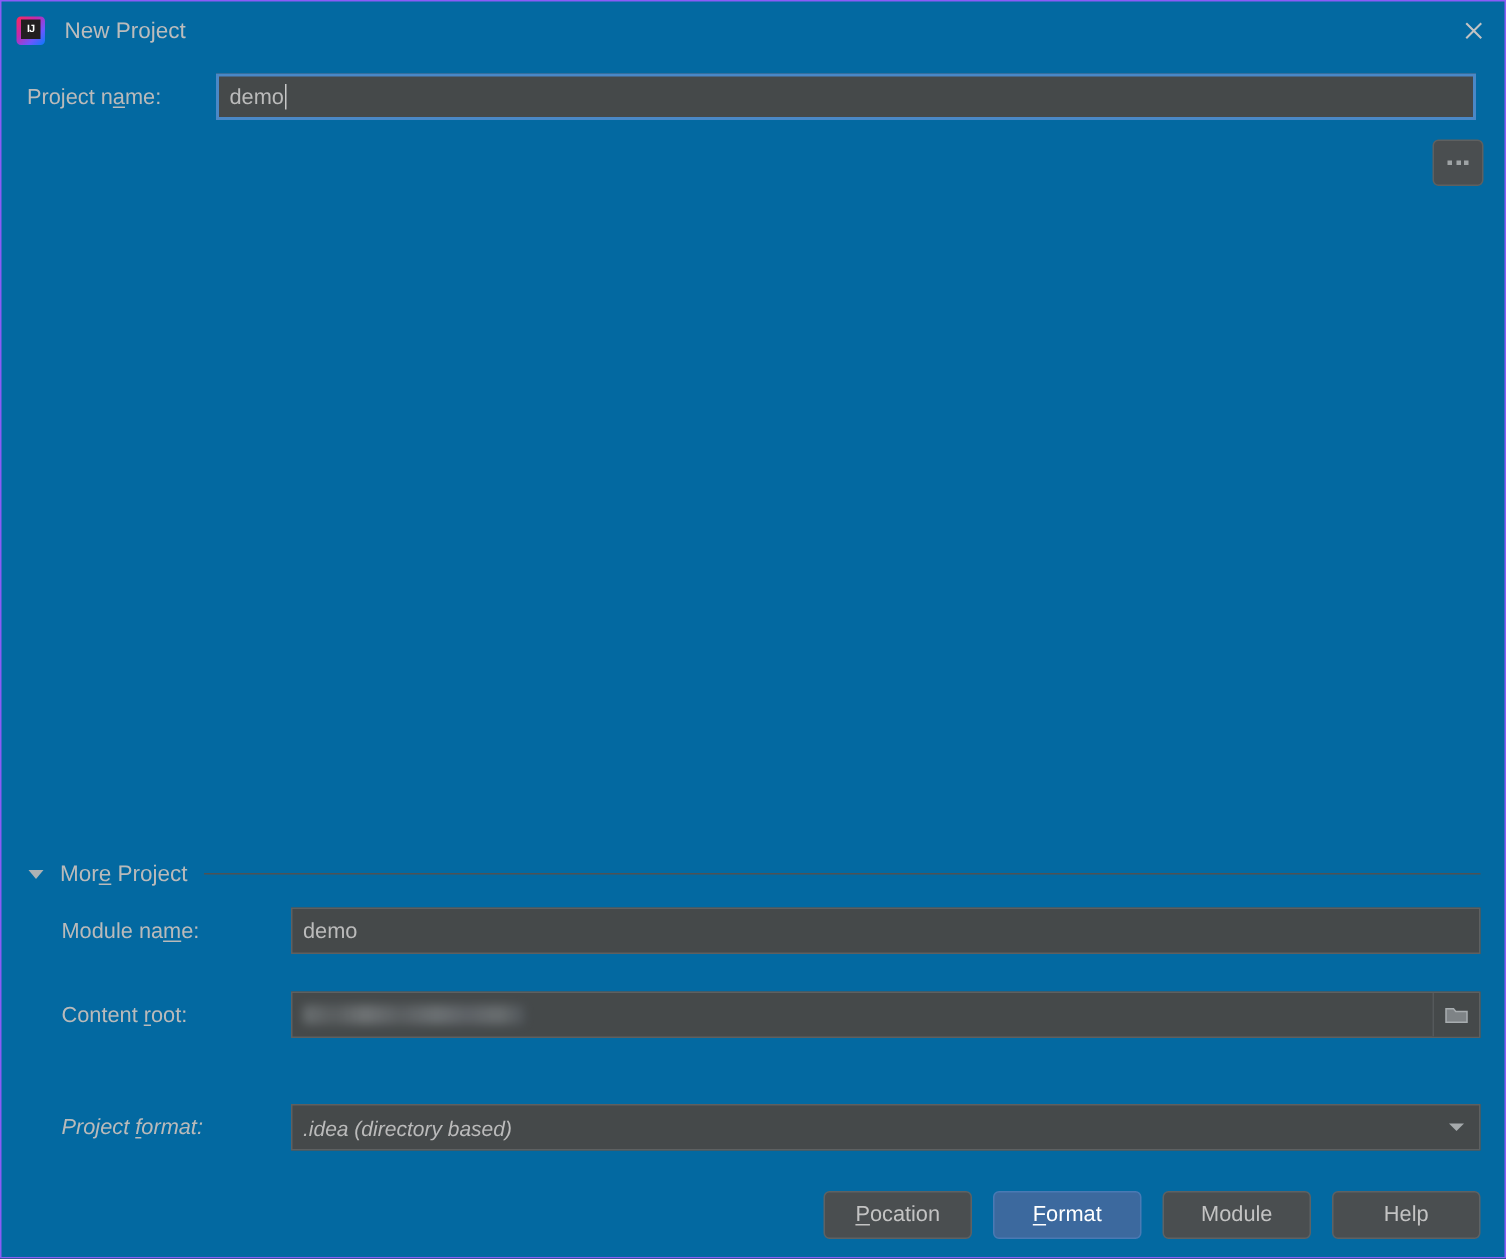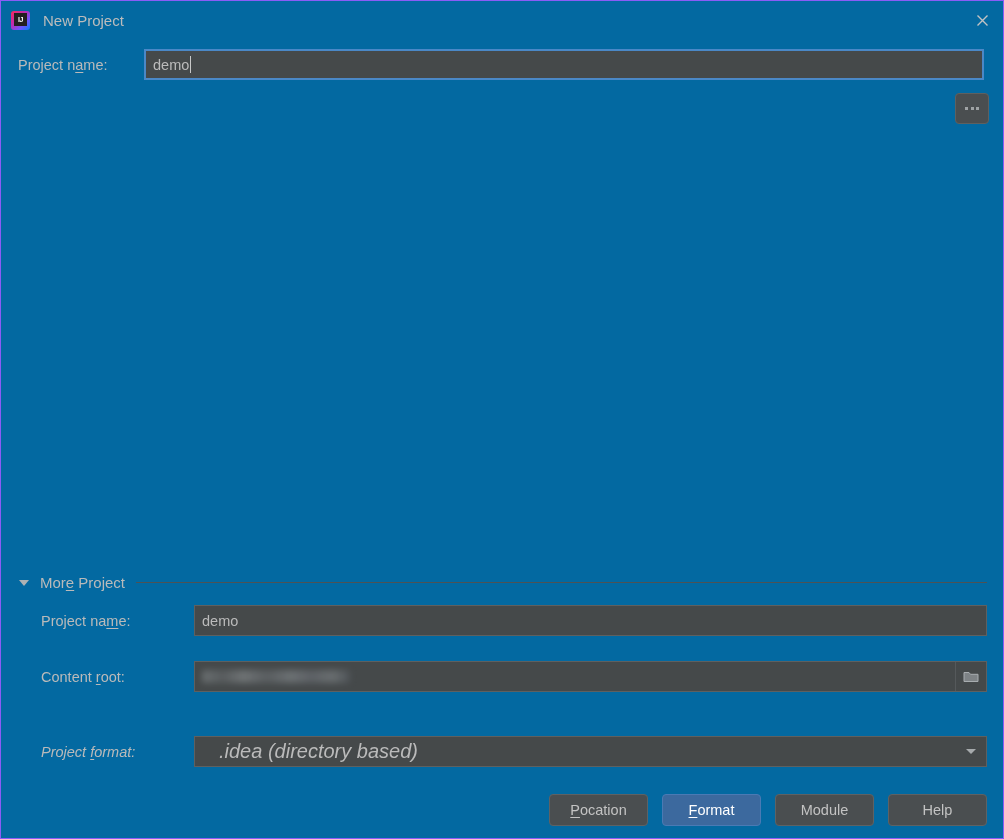--- a/index.html
+++ b/index.html
@@ -251,22 +251,22 @@
 
   .combo {
     width: 793px;
     flex: 0 0 793px;
     height: 31px;
     background: #45494a;
     border: 1px solid #5e6060;
     display: flex;
     align-items: center;
     justify-content: space-between;
-    padding-left: 24px;
-    font-size: 20px;
+    padding-left: 7px;
+    font-size: 14px;
     color: #bbbbbb;
     cursor: pointer;
   }
   .combo-arrow-box {
     width: 31px;
     height: 29px;
     flex: 0 0 31px;
     display: flex;
     align-items: center;
     justify-content: center;
@@ -340,21 +340,21 @@
       </span>
   </div>
 
   <div class="more-settings">
     <div class="tri-down"></div>
     <div class="more-label"><span>Mor</span><span class="mn">e</span><span> Project</span></div>
     <div class="hr-line"></div>
   </div>
 
   <div class="set-row row-module">
-    <div class="set-label"><span>Project na</span><span class="mn">m</span><span>e:</span></div>
+    <div class="set-label"><span>Module na</span><span class="mn">m</span><span>e:</span></div>
     <div class="set-field">
       <span>demo</span>
     </div>
   </div>
 
   <div class="set-row row-content">
     <div class="set-label"><span>Content </span><span class="mn">r</span><span>oot:</span></div>
     <div class="set-field with-btn">
       <span class="redacted redacted-b"></span>
       <span class="inner-browse">

